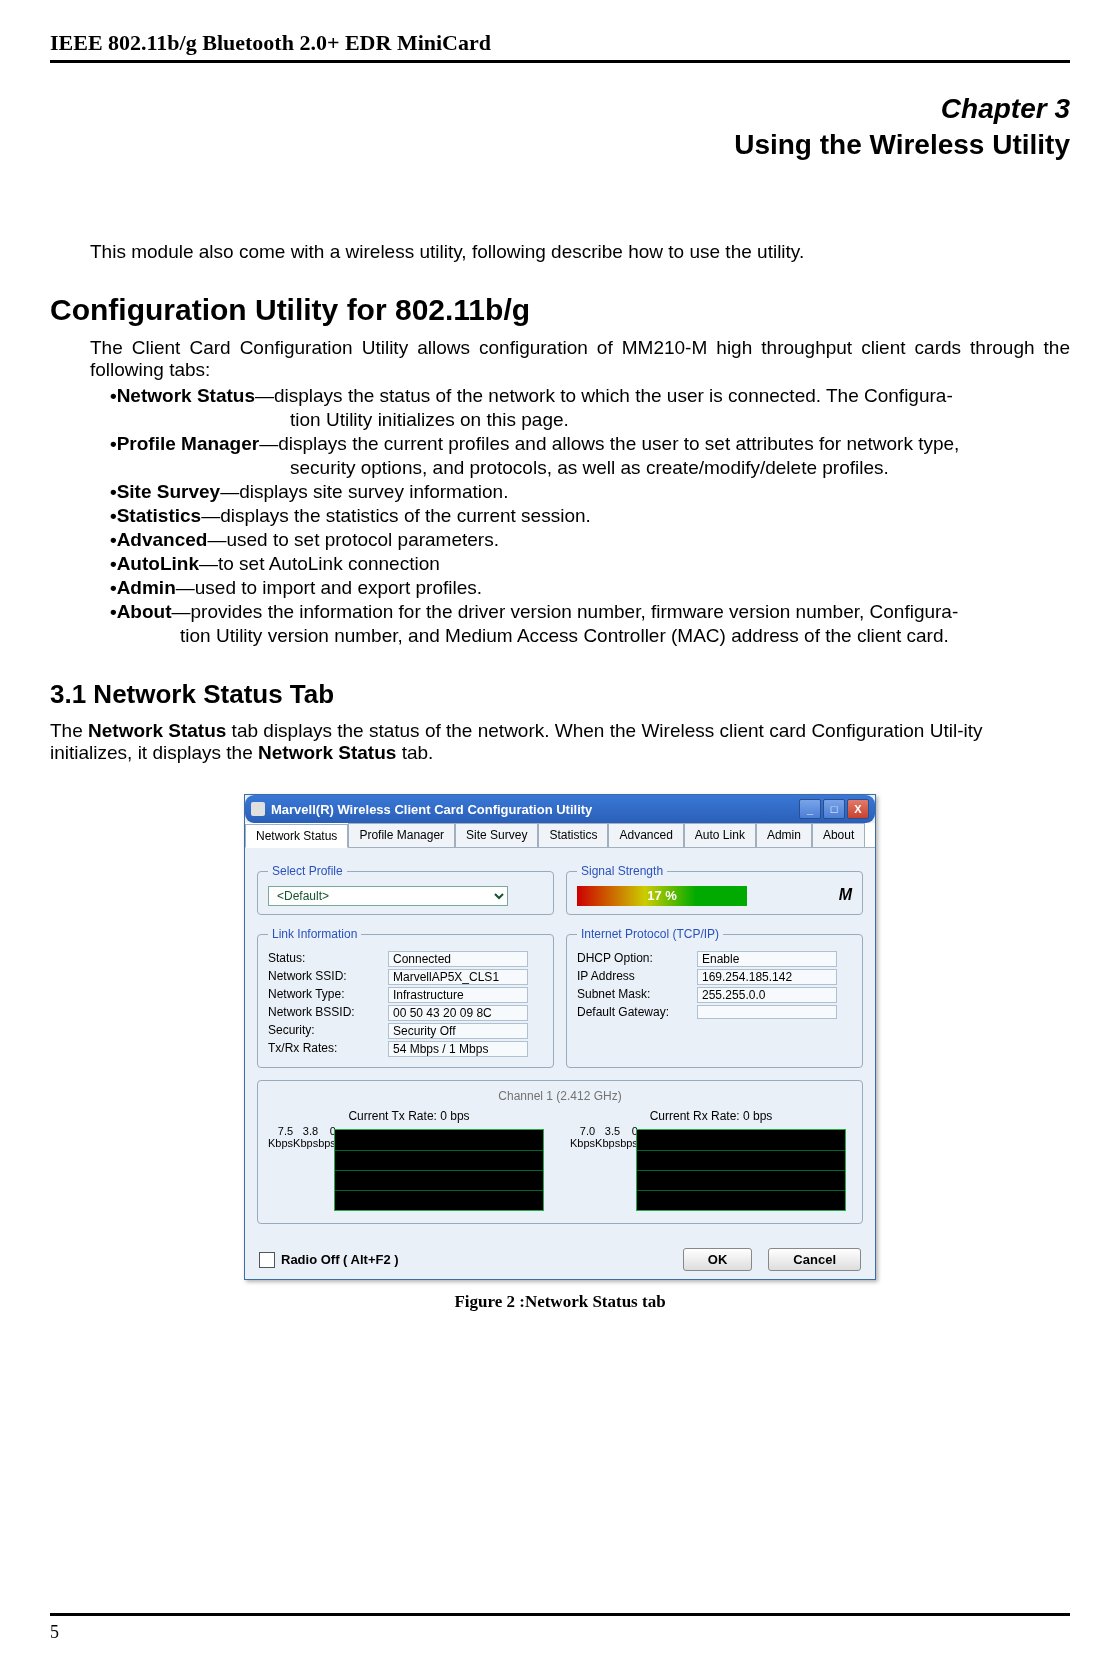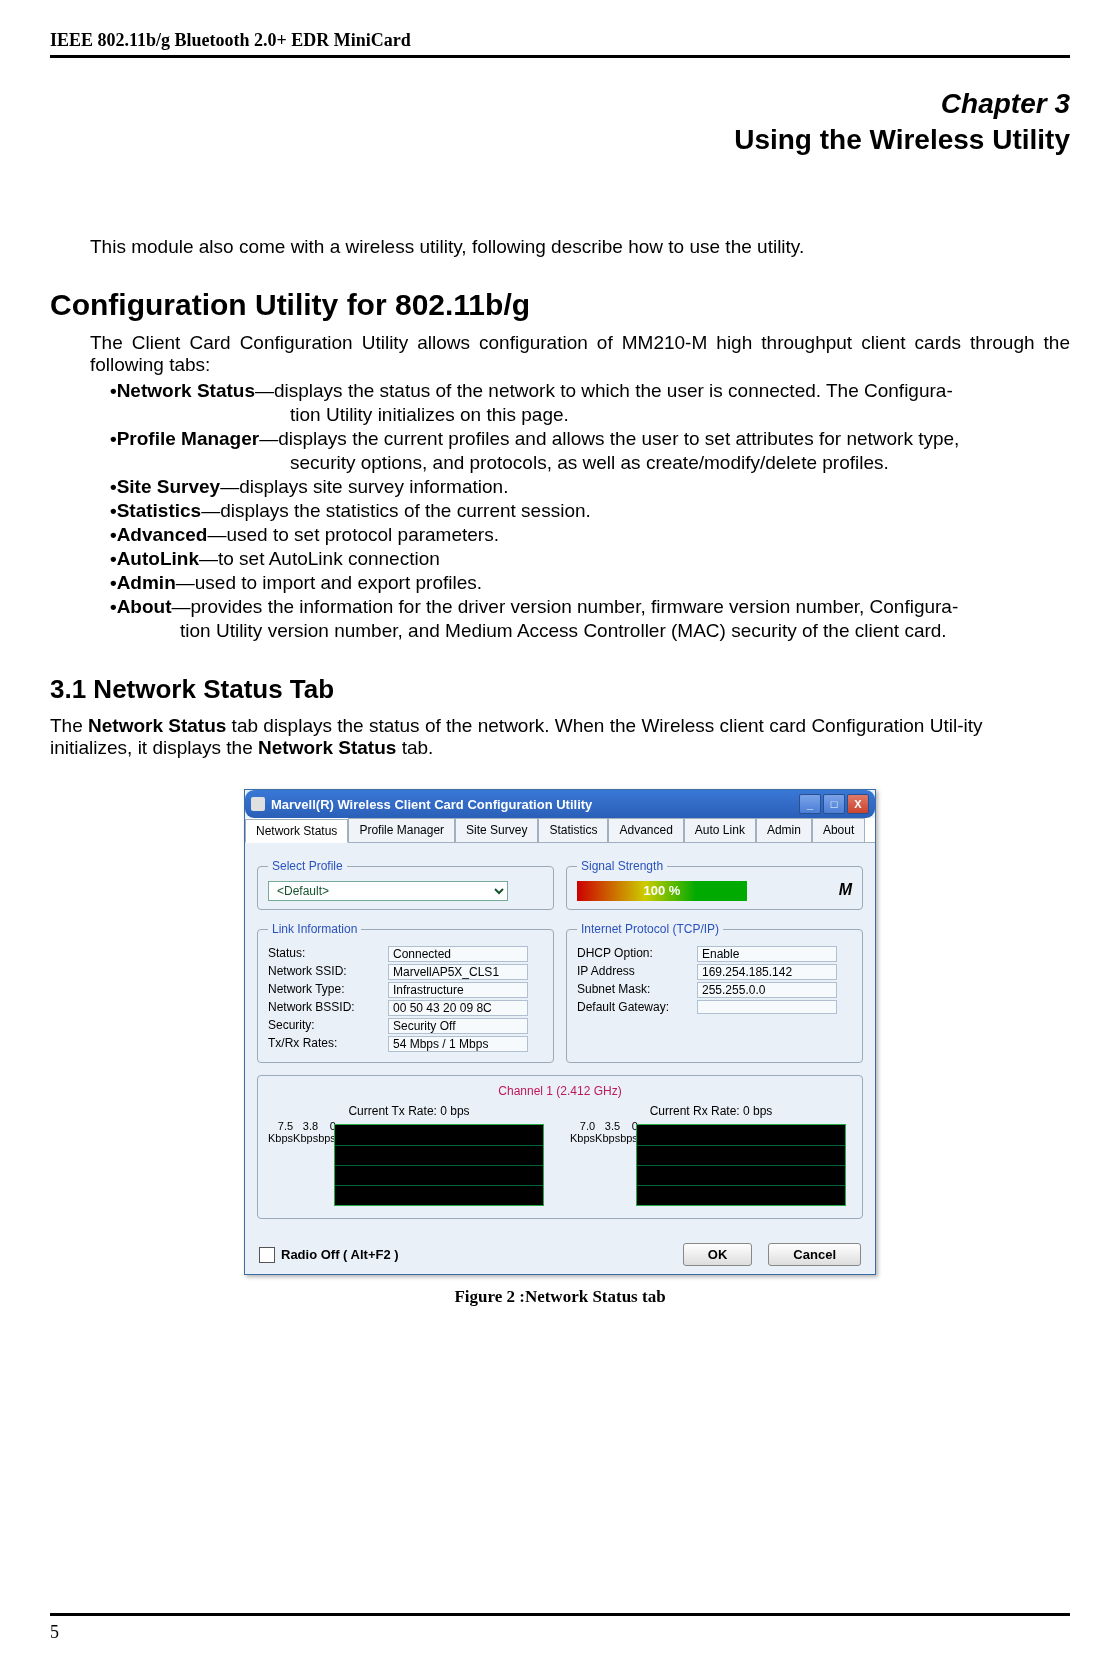--- a/index.html
+++ b/index.html
@@ -12,21 +12,21 @@
   }
   .page {
     padding: 30px 50px 50px 50px;
     box-sizing: border-box;
     position: relative;
     min-height: 1663px;
   }
   .header-bar {
     font-family: "Times New Roman", serif;
     font-weight: bold;
-    font-size: 18px;
+    font-size: 22px;
     border-bottom: 3px solid #000;
     padding-bottom: 4px;
     margin-bottom: 30px;
   }
   .chapter-title {
     text-align: right;
     font-size: 28px;
     font-style: italic;
     font-weight: bold;
     margin: 10px 0 4px 0;
@@ -151,21 +151,21 @@
   .grid-line {
     position:absolute; left:0; right:0; border-top:1px solid #063;
   }
   .y-labels {
     display:flex; flex-direction:row; justify-content:space-between;
     font-size:11px; text-align:right; height:80px;
   }
   .chart-row { display:flex; align-items:stretch;}
   .chart-row .y-labels { width:60px;}
   .chart-title { font-size:12px; margin:2px 0;}
-  .channel-label { text-align:center; color:#be185d; font-size:12px; margin-bottom:2px;}
+  .channel-label { text-align:center; color:#737373; font-size:12px; margin-bottom:2px;}
   .bottom-bar {
     display:flex; justify-content:space-between; align-items:center;
     padding:8px 14px; background:#eaf0f7;
   }
   .chk { display:flex; align-items:center; gap:6px; font-weight:bold; font-size:13px;}
   .chk-box { width:14px; height:14px; border:1px solid #555; background:#fff;}
   .btn {
     border:1px solid #888; background:linear-gradient(#fff,#ddd);
     padding:3px 24px; font-weight:bold; font-size:13px; border-radius:3px;
   }
@@ -221,21 +221,21 @@
     <span class="bullet-rest">—to set AutoLink connection</span>
   </div>
   <div class="bullet-row">
     <span class="bullet-label"><b>•Admin</b></span>
     <span class="bullet-rest">—used to import and export profiles.</span>
   </div>
   <div class="bullet-row">
     <span class="bullet-label"><b>•About</b></span>
     <span class="bullet-rest">—provides the information for the driver version number, firmware version number, Configura-</span>
   </div>
-  <div class="bullet-cont2">tion Utility version number, and Medium Access Controller (MAC) security of the client card.</div>
+  <div class="bullet-cont2">tion Utility version number, and Medium Access Controller (MAC) address of the client card.</div>
 
   <h3>3.1 Network Status Tab</h3>
   <p class="sec-text">
     <span>The </span><b>Network Status</b><span> tab displays the status of the network. When the Wireless client card Configuration Util-ity initializes, it displays the </span><b>Network Status</b><span> tab.</span>
   </p>
 
   <div class="window">
     <div class="titlebar">
       <div class="titlebar-left">
         <span class="tb-icon"></span>
@@ -262,21 +262,21 @@
         <fieldset>
           <legend>Select Profile</legend>
           <div class="select-profile-row">
             <select>
               <option>&lt;Default&gt;</option>
             </select>
           </div>
         </fieldset>
         <fieldset>
           <legend>Signal Strength</legend>
-          <span class="sig-bar">100 %</span>
+          <span class="sig-bar">17 %</span>
           <span class="logo">M</span>
         </fieldset>
       </div>
       <div class="row2">
         <fieldset>
           <legend>Link Information</legend>
           <div class="kv">
               <span class="k">Status:</span>
               <span class="v">Connected</span>
             </div>

